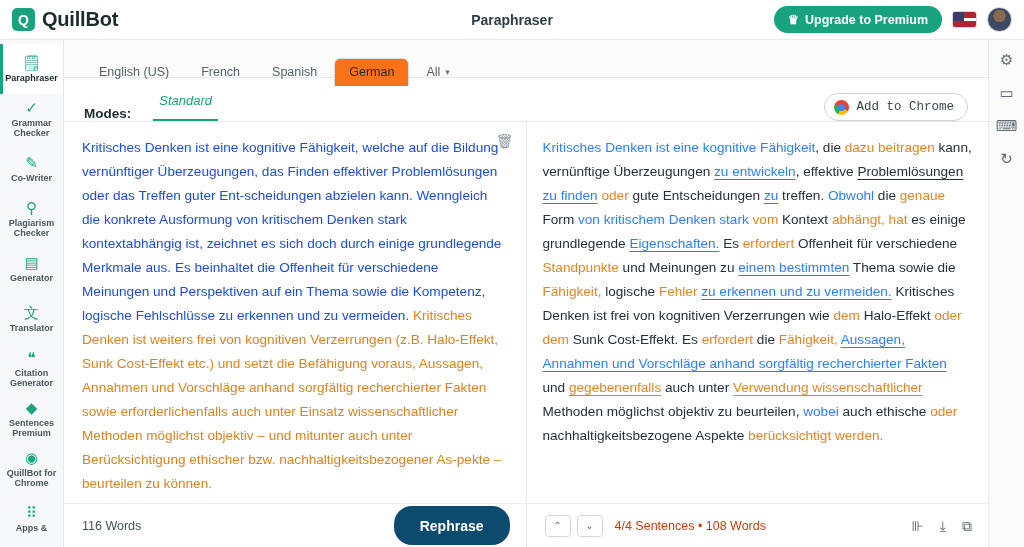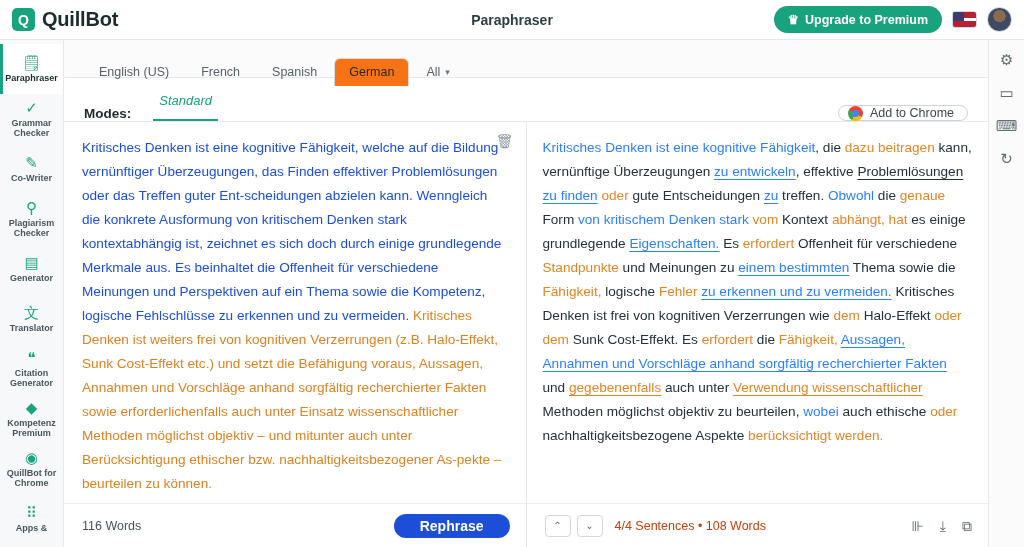--- a/index.html
+++ b/index.html
@@ -130,24 +130,24 @@
   .modes-label { font-size: 13.5px; font-weight: bold; color: #1c2b2d; margin-right: 22px; }
   .mode-pill {
     font-size: 13px; color: #18a27e; font-weight: normal;
     padding: 11px 6px; border-bottom: 2px solid #18a27e;
     cursor: pointer;
     font-style: italic;
   }
   .add-chrome {
     margin-left: auto;
     border: 1px solid #cdd3d7; border-radius: 18px;
-    height: 16px; padding: 0 13px 0 9px;
+    height: 28px; padding: 0 13px 0 9px;
     display: flex; align-items: center; gap: 7px;
     font-size: 12.5px; color: #3a474d; background: #fff; cursor: pointer;
-    font-family: Liberation Sans, sans-serif;
+    font-family: Liberation Mono, monospace;
   }
   .chrome-ico {
     width: 15px; height: 15px; border-radius: 50%;
     background: conic-gradient(#ea4335 0 33%, #fbbc05 33% 58%, #34a853 58% 83%, #ea4335 83% 100%);
     position: relative;
   }
   .chrome-ico::after {
     content: ""; position: absolute; left: 4px; top: 4px;
     width: 7px; height: 7px; border-radius: 50%; background: #4285f4;
   }
@@ -177,22 +177,22 @@
   .pane-footer {
     height: 44px; flex: 0 0 44px;
     display: flex; align-items: center;
     padding: 0 16px 0 18px;
     border-top: 1px solid #eceef0;
     position: relative;
   }
   .wordcount { font-size: 12.5px; color: #44535a; }
   .rephrase-btn {
     margin-left: auto;
-    background: #1d4ed8; color: #fff; border: none;
-    height: 24px; border-radius: 18px; padding: 0 26px;
+    background: #0c4a6e; color: #fff; border: none;
+    height: 39px; border-radius: 18px; padding: 0 26px;
     font-size: 14px; font-weight: bold; cursor: pointer;
     font-family: "Liberation Sans", sans-serif;
     text-align: right;
   }
   .nav-btn {
     width: 26px; height: 22px; border: 1px solid #d3d8dc; background: #fff;
     border-radius: 4px; display: flex; align-items: center; justify-content: center;
     font-size: 10px; color: #5b686f; cursor: pointer; margin-right: 6px;
   }
   .footer-stats { font-size: 12.5px; color: #c2410c; margin-left: 6px; }
@@ -255,21 +255,21 @@
       <div class="side-item">
         <span class="side-ico">文</span>
         <span class="side-label">Translator</span>
       </div>
       <div class="side-item">
         <span class="side-ico">❝</span>
         <span class="side-label">Citation Generator</span>
       </div>
       <div class="side-item">
         <span class="side-ico">◆</span>
-        <span class="side-label">Kompetenz Premium</span>
+        <span class="side-label">Sentences Premium</span>
       </div>
       <div class="side-item">
         <span class="side-ico">◉</span>
         <span class="side-label">QuillBot for Chrome</span>
       </div>
       <div class="side-item">
         <span class="side-ico">⠿</span>
         <span class="side-label">Apps &amp;</span>
       </div>
     </div>

